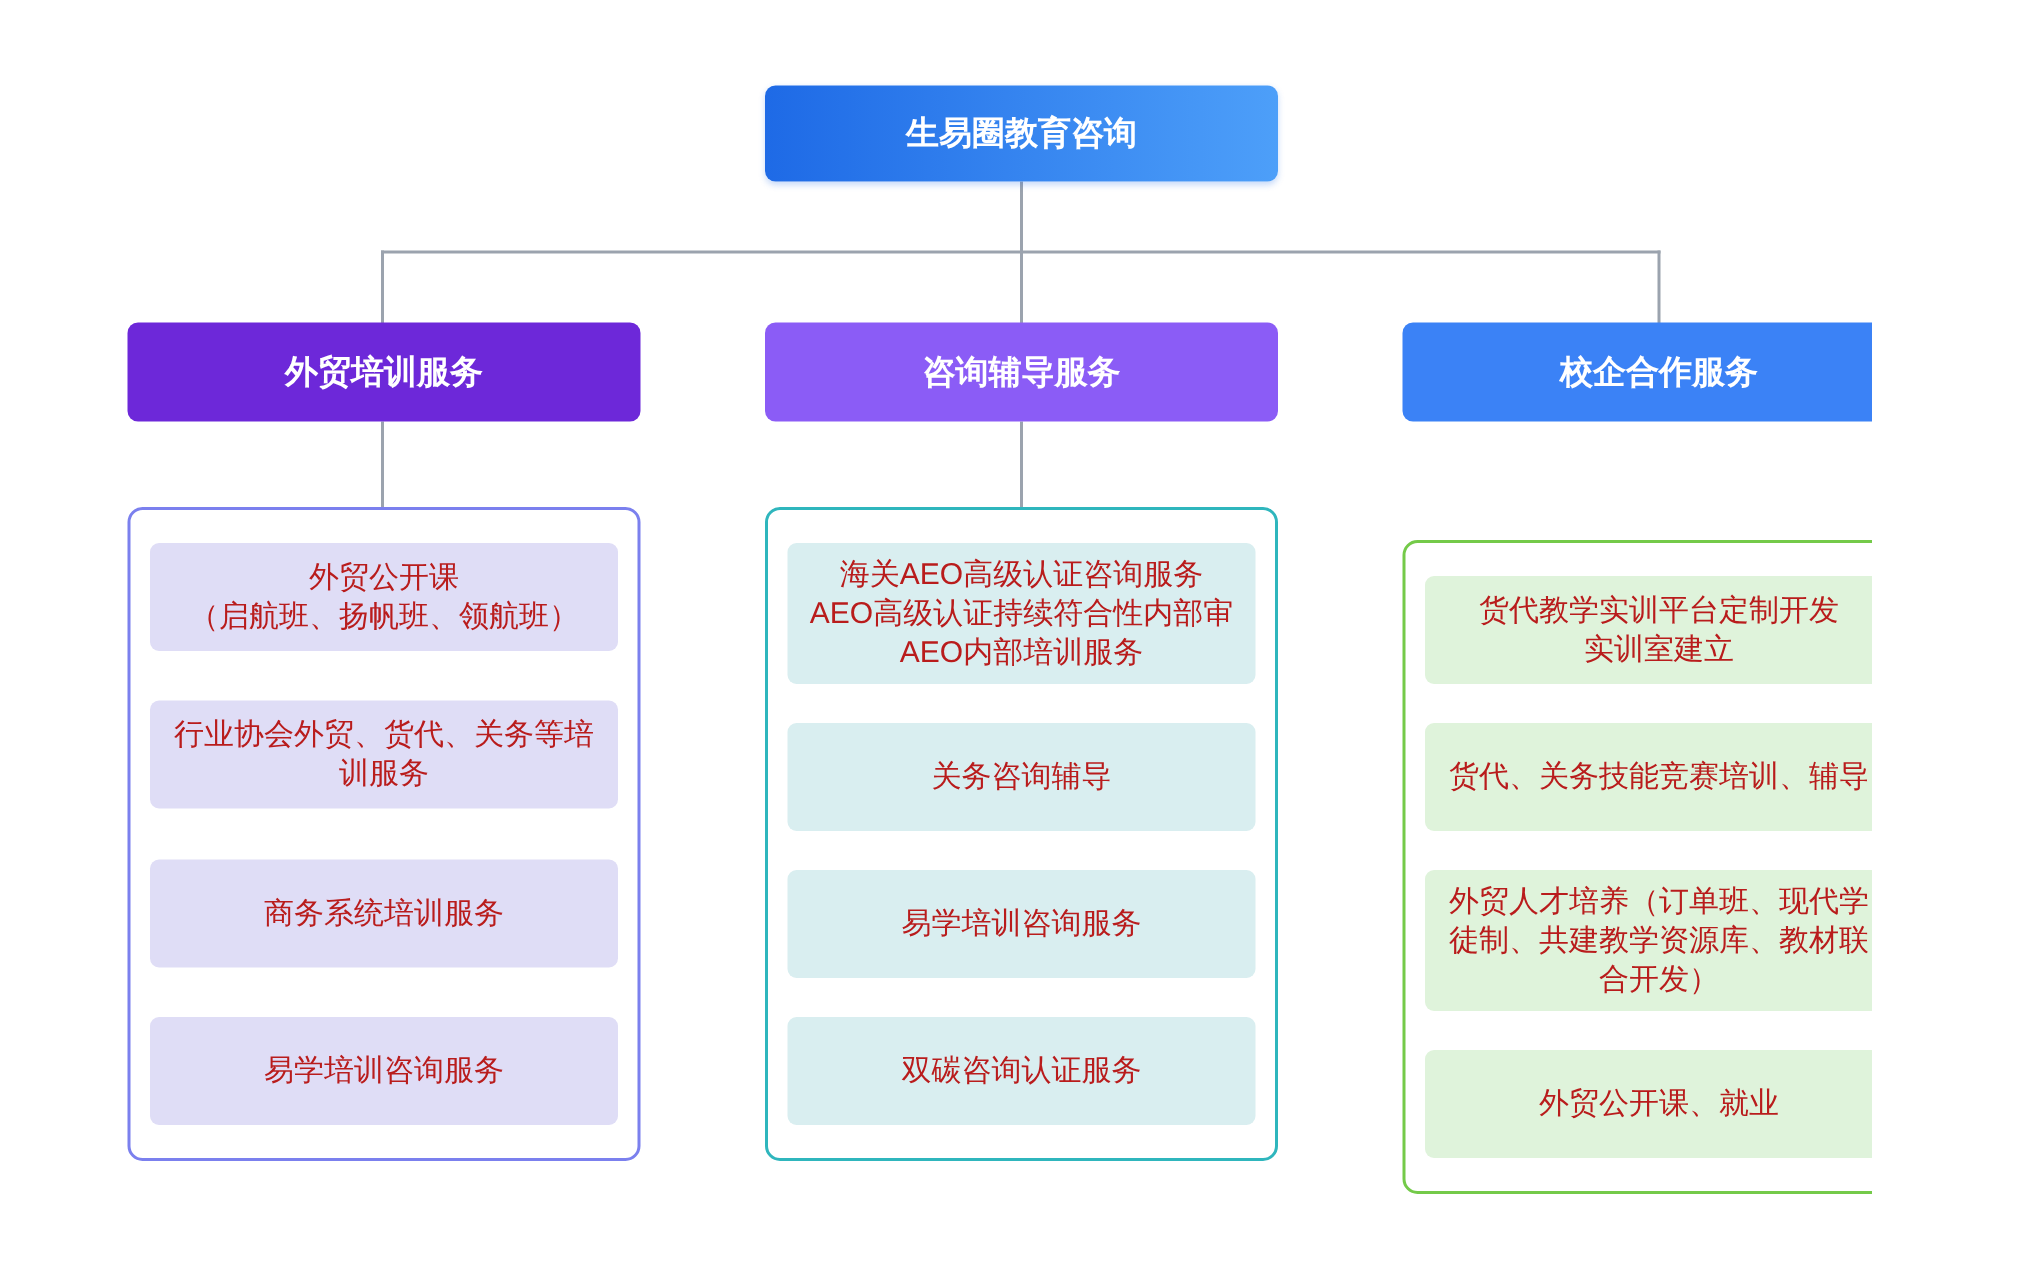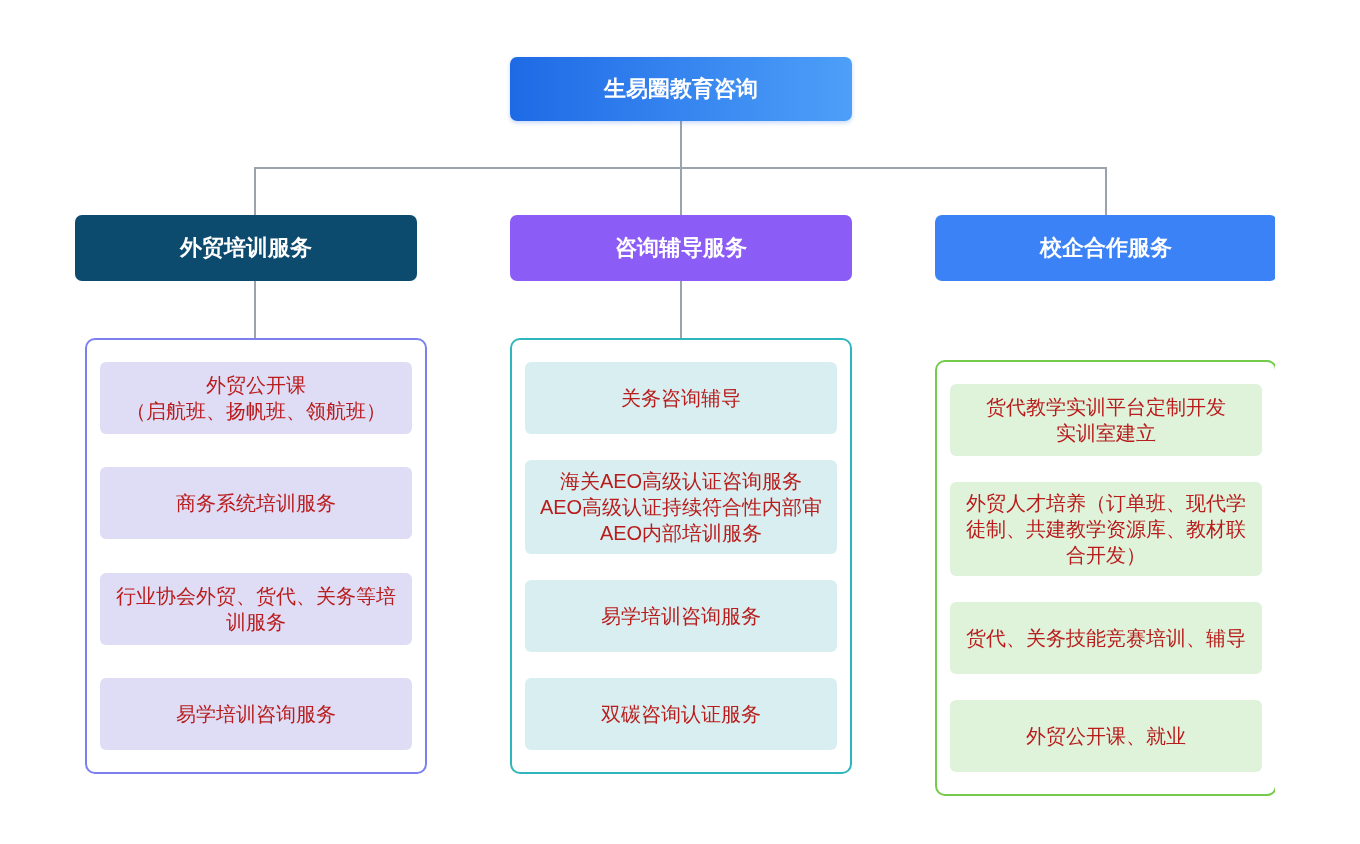--- a/index.html
+++ b/index.html
@@ -7,21 +7,20 @@
     padding: 0;
     background: #ffffff;
     font-family: "Liberation Sans", "DejaVu Sans", sans-serif;
   }
   .canvas {
     position: relative;
     width: 1248px;
     height: 844px;
     background: #ffffff;
     overflow: hidden;
-    padding-left: 27px;
   }
   
   .line {
     position: absolute;
     background: #9ba3ae;
   }
   .line.v { width: 1.5px; }
   .line.h { height: 1.5px; }
   #root-stem   { left: 680px;  top: 121px; height: 47px; }
   #h-bar       { left: 254px;  top: 167px; width: 853px; }
@@ -43,21 +42,21 @@
     color: #ffffff;
     font-weight: bold;
     font-size: 22px;
   }
   #root-node {
     left: 510px; top: 57px; height: 64px;
     background: linear-gradient(90deg, #1e6ae6 0%, #4d9ff9 100%);
     box-shadow: 0 2px 4px rgba(30,106,230,0.25);
   }
   .branch-header { top: 215px; height: 66px; }
-  #branch-1 { left: 75px;  background: #0c4a6e; }
+  #branch-1 { left: 85px;  background: #6d28d9; }
   #branch-2 { left: 510px; background: #8b5cf6; }
   #branch-3 { left: 935px; background: #3b82f6; }
   
   .container {
     position: absolute;
     top: 338px;
     width: 342px;
     height: 436px;
     box-sizing: border-box;
     background: #ffffff;
@@ -104,35 +103,35 @@
 
   <div class="node" id="root-node">生易圈教育咨询</div>
 
   <div class="node branch-header" id="branch-1">外贸培训服务</div>
   <div class="node branch-header" id="branch-2">咨询辅导服务</div>
   <div class="node branch-header" id="branch-3">校企合作服务</div>
 
   <div class="container" id="container-1">
     <div class="item">外贸公开课
 （启航班、扬帆班、领航班）</div>
+    <div class="item">行业协会外贸、货代、关务等培训服务</div>
     <div class="item">商务系统培训服务</div>
-    <div class="item">行业协会外贸、货代、关务等培训服务</div>
     <div class="item">易学培训咨询服务</div>
   </div>
 
   <div class="container" id="container-2">
-    <div class="item">关务咨询辅导</div>
     <div class="item">海关AEO高级认证咨询服务
 AEO高级认证持续符合性内部审
 AEO内部培训服务</div>
+    <div class="item">关务咨询辅导</div>
     <div class="item">易学培训咨询服务</div>
     <div class="item">双碳咨询认证服务</div>
   </div>
 
   <div class="container" id="container-3">
     <div class="item">货代教学实训平台定制开发
 实训室建立</div>
+    <div class="item">货代、关务技能竞赛培训、辅导</div>
     <div class="item">外贸人才培养（订单班、现代学徒制、共建教学资源库、教材联合开发）</div>
-    <div class="item">货代、关务技能竞赛培训、辅导</div>
     <div class="item">外贸公开课、就业</div>
   </div>
 
 </div>
 
 </body></html>

